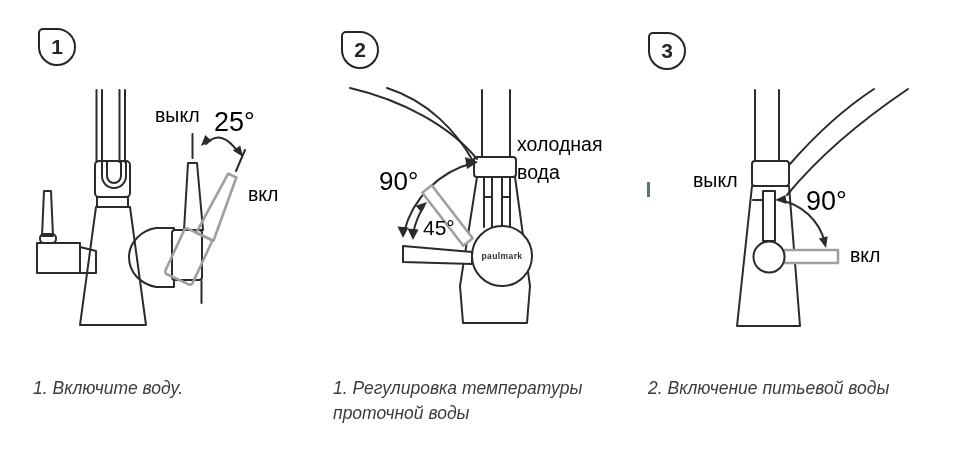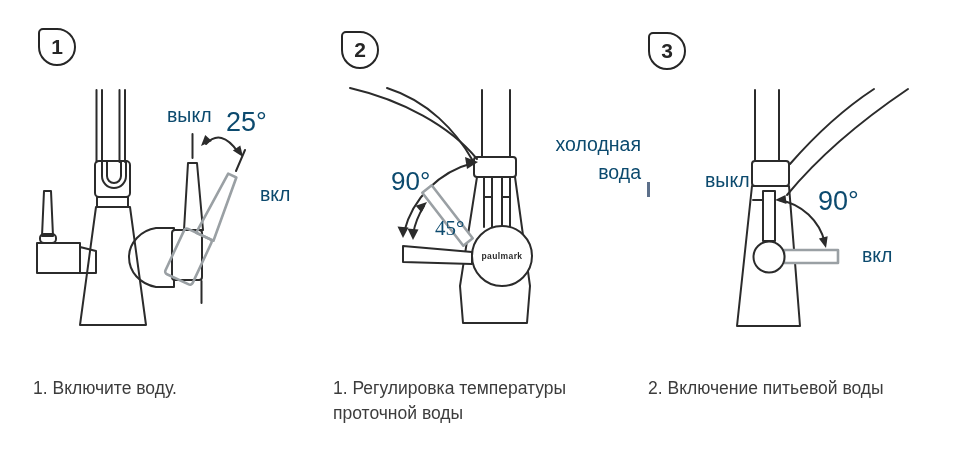--- a/index.html
+++ b/index.html
@@ -12,26 +12,26 @@
   .gy{stroke:#9aa0a4;stroke-width:2.6;}
   .ah{fill:#2b2b2b;stroke:none;}
   .logo{font-family:"Liberation Sans",sans-serif;font-size:8.5px;letter-spacing:.4px;
         fill:#2b2b2b;stroke:none;text-anchor:middle;font-weight:bold;}
   .badge{
     position:absolute;width:38px;height:38px;box-sizing:border-box;
     border:2.5px solid #262626;border-radius:5px 50% 50% 50%;
     display:flex;align-items:center;justify-content:center;
     font-size:21px;font-weight:700;color:#262626;background:#fff;
   }
-  .label{position:absolute;white-space:nowrap;color:#0c4a6e;margin-left:12px;}
+  .label{position:absolute;white-space:nowrap;color:#000000;}
   .lbl-sm{font-size:19.5px;}
   .lbl-deg{font-size:26px;}
   .lbl-deg-sm{font-size:21px;}
-  .lbl-wrap{white-space:normal;text-align:right;line-height:1.45;}
-  .caption{position:absolute;font-size:17.5px;line-height:1.45;color:#3c3c3c;}
+  .lbl-wrap{white-space:normal;text-align:left;line-height:1.45;}
+  .caption{position:absolute;font-size:17.5px;line-height:1.45;color:#3c3c3c;font-style:italic;}
   .tickmark{position:absolute;width:2.5px;height:15px;background:#5c6f8a;}
 </style>
 </head>
 <body>
 
 <div class="stage">
 
   <svg class="art" viewBox="0 0 976 450">
 
     <g class="ln">
@@ -98,21 +98,21 @@
 
   <div class="badge" style="left:38px;top:28px;">1</div>
   <div class="badge" style="left:341px;top:31px;">2</div>
   <div class="badge" style="left:648px;top:32px;">3</div>
 
   <div class="label lbl-sm" style="left:155px;top:104px;">выкл</div>
   <div class="label lbl-deg" style="left:214px;top:107px;font-size:27px;">25°</div>
   <div class="label lbl-sm" style="left:248px;top:183px;">вкл</div>
 
   <div class="label lbl-deg" style="left:379px;top:166px;">90°</div>
-  <div class="label lbl-deg-sm" style="left:423px;top:216px;font-family:Liberation Serif, serif;">45°</div>
+  <div class="label lbl-deg-sm" style="left:423px;top:216px;">45°</div>
   <div class="label lbl-sm lbl-wrap" style="left:517px;top:130px;width:112px;">холодная вода</div>
 
   <div class="label lbl-sm" style="left:693px;top:169px;">выкл</div>
   <div class="label lbl-deg" style="left:806px;top:186px;font-size:27px;">90°</div>
   <div class="label lbl-sm" style="left:850px;top:244px;">вкл</div>
 
   <div class="tickmark" style="left:647px;top:182px;"></div>
 
   <div class="caption" style="left:33px;top:376px;">1. Включите воду.</div>
   <div class="caption" style="left:333px;top:376px;width:272px;">1. Регулировка температуры проточной воды</div>

